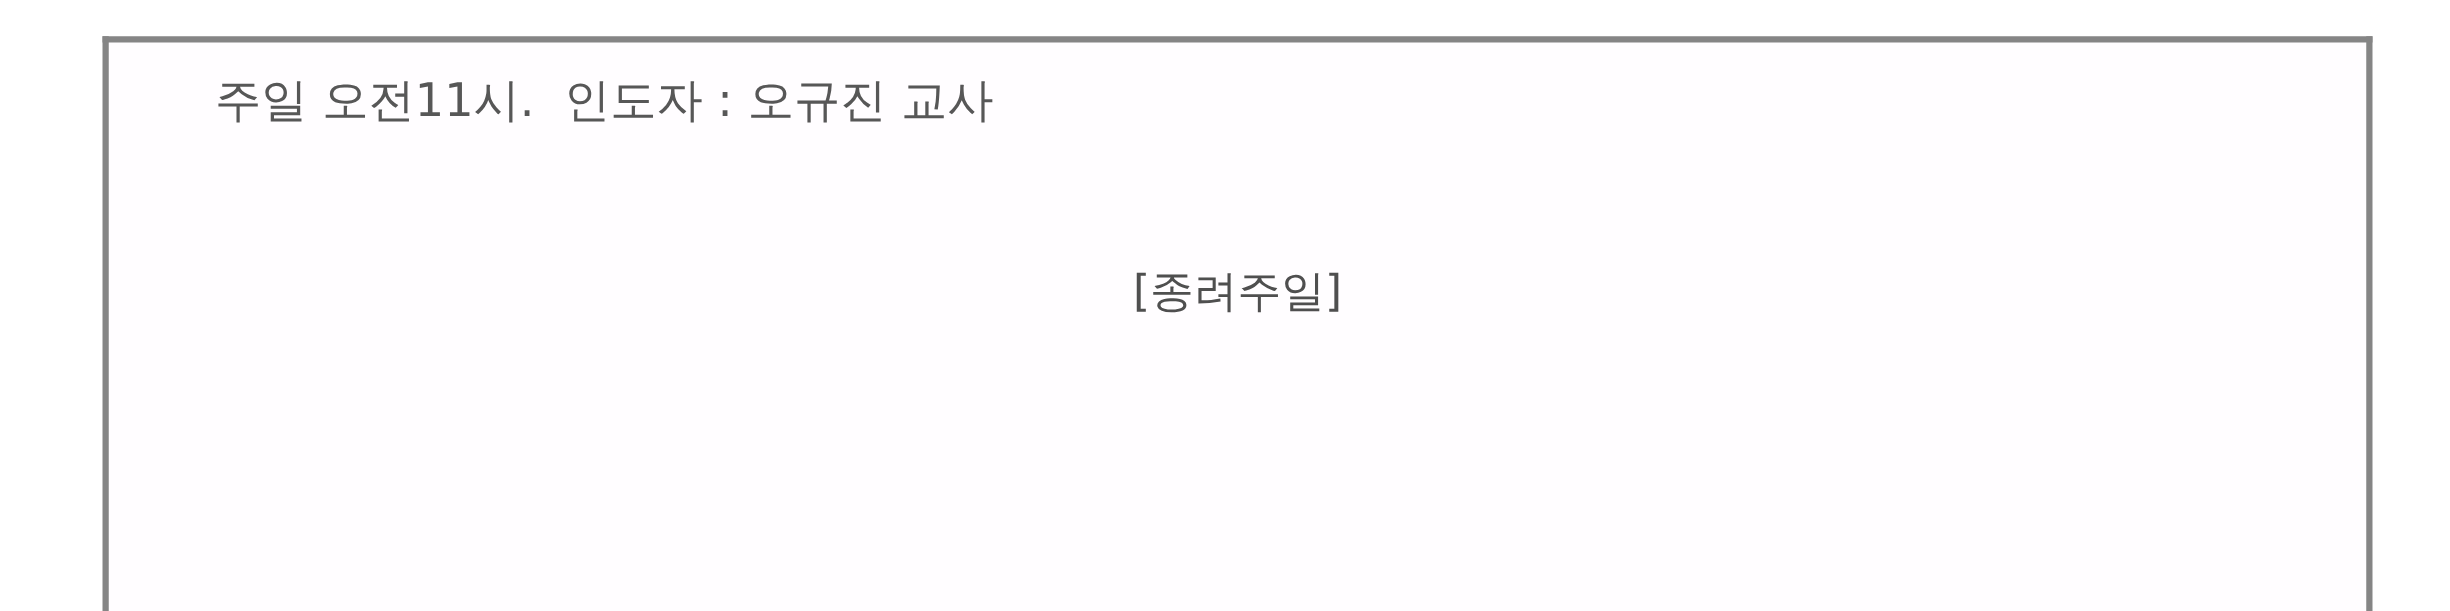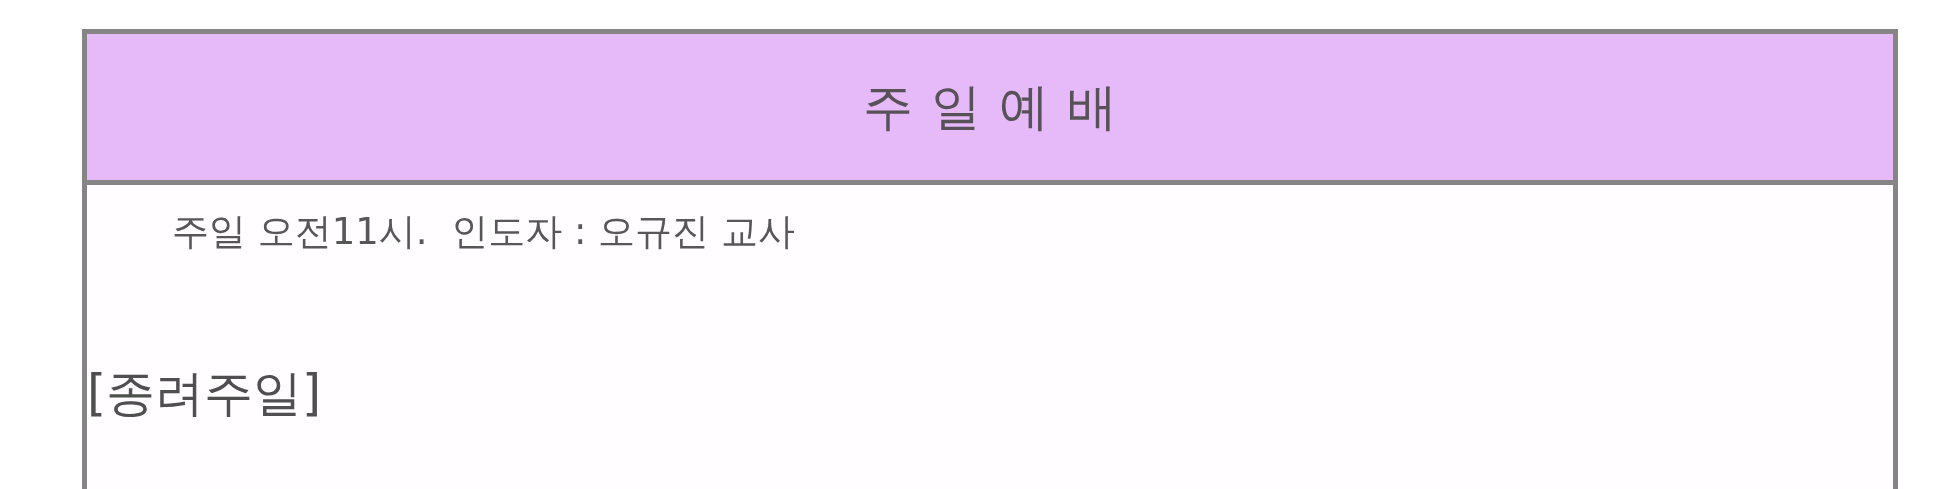--- a/index.html
+++ b/index.html
@@ -47,28 +47,26 @@
       font-size: 37px;
       color: #575757;
       white-space: pre;
       margin-left: 39px;
     }
     .occasion {
       position: absolute;
       left: 0;
       right: 0;
       top: 176px;
-      font-size: 49px;
+      text-align: center;
+      font-size: 35px;
       color: #4f4f4f;
     }
   </style>
 </head>
 <body>
 
 <div class="doc-table">
-  <div class="header-row">
-    <span class="header-title">주일예배</span>
-  </div>
   <div class="body-row">
     <div class="info-line">주일 오전11시.  인도자 : 오규진 교사</div>
     <div class="occasion">[종려주일]</div>
   </div>
 </div>
 
 </body></html>

